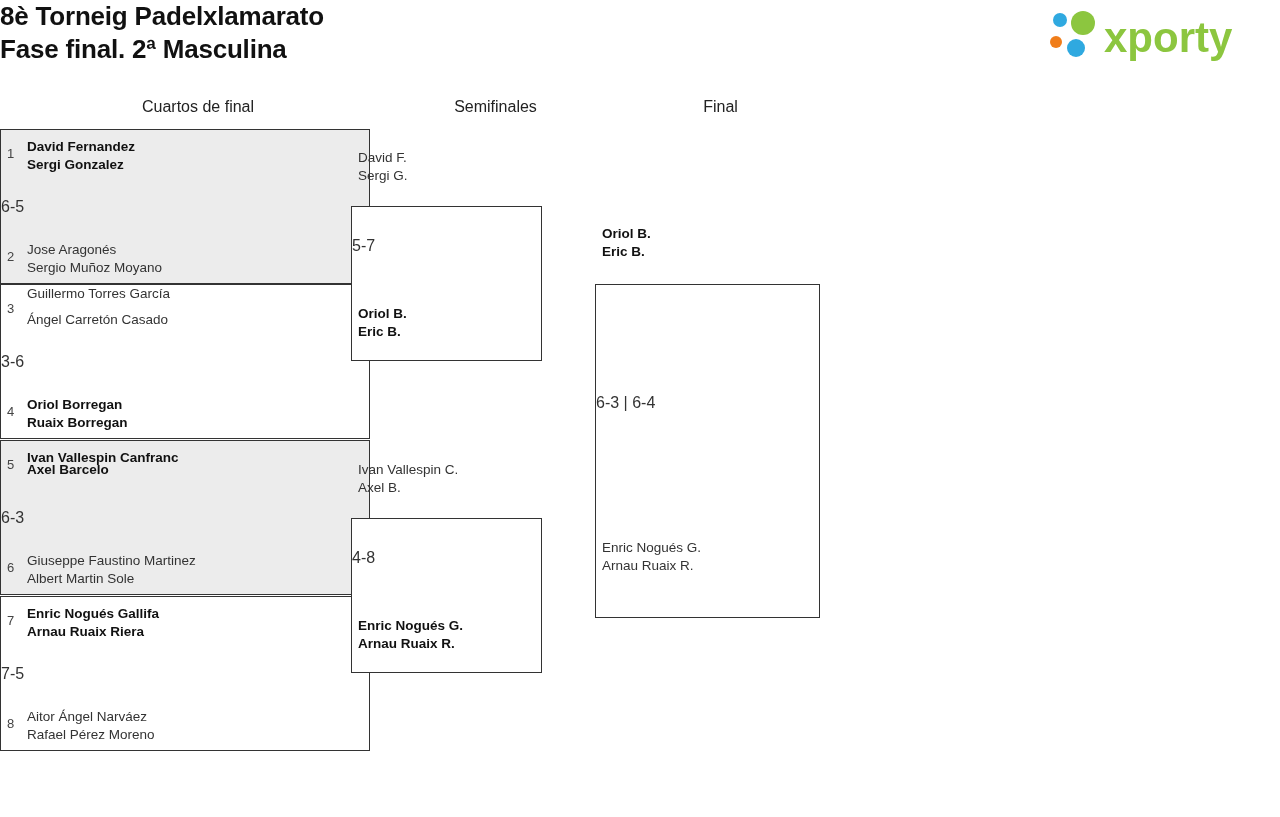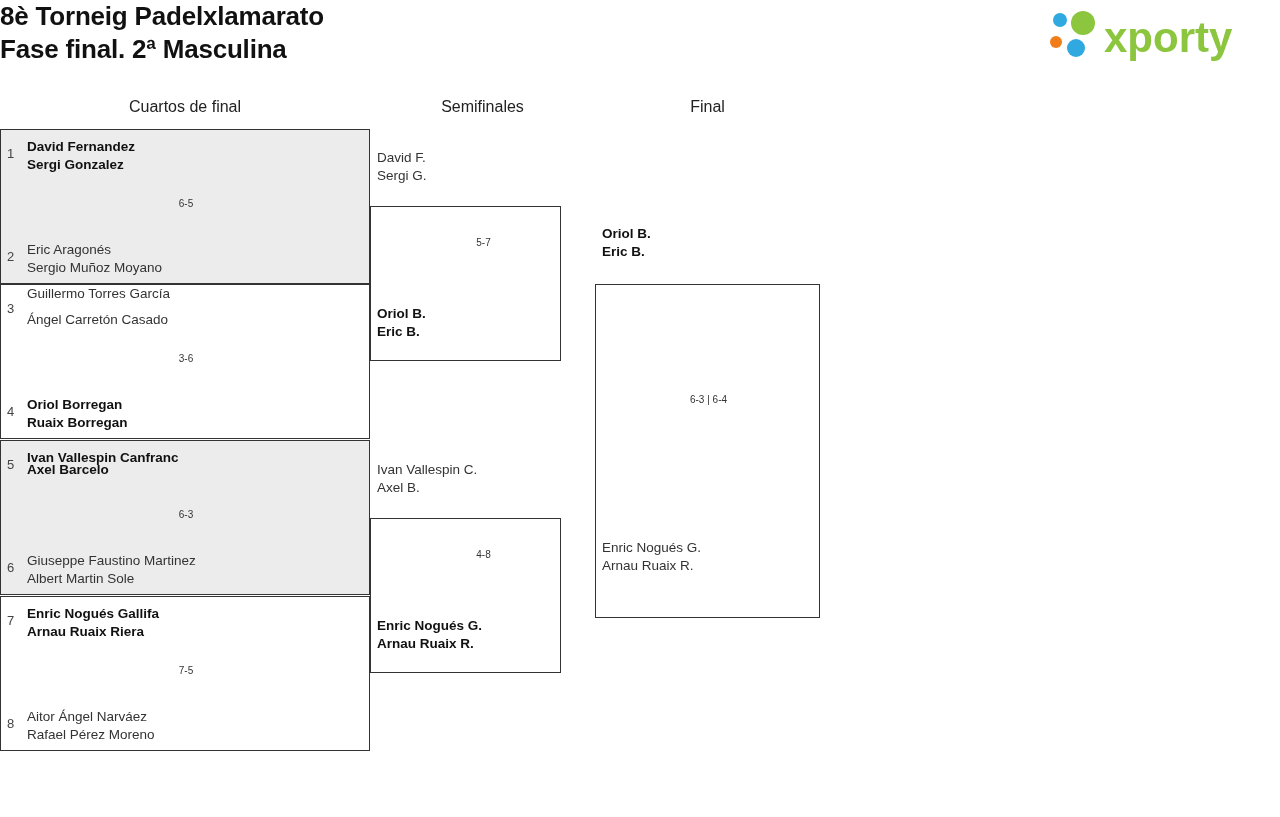--- a/index.html
+++ b/index.html
@@ -39,20 +39,21 @@
   .logo svg { display: block; }
 
   
   .round-header {
     position: absolute;
     font-size: 16px;
     color: #222222;
     text-align: center;
     top: 97px;
     line-height: 20px;
+    margin-left: 13px;
   }
   #rh-0 { left: 0px;   width: 370px; }
   #rh-1 { left: 370px; width: 225px; }
   #rh-2 { left: 595px; width: 225px; }
 
   
   .match {
     position: absolute;
     box-sizing: border-box;
     border: 1px solid #333333;
@@ -77,28 +78,27 @@
     color: #333333;
     white-space: nowrap;
   }
   .team.win {
     font-weight: bold;
     color: #111111;
   }
 
   .score {
     position: absolute;
-    font-size: 10px;
+    font-size: 16px;
     color: #333333;
-    text-align: center;
   }
 
   
   .r1 { left: 0px; width: 370px; height: 155px; }
-  .r2 { left: 370px; width: 191px; }
+  .r2 { left: 351px; width: 191px; }
   .r3 { left: 595px; width: 225px; }
 </style>
 </head>
 <body>
 
 <div class="page-title">
   <div>8è Torneig Padelxlamarato</div>
   <div>Fase final. 2ª Masculina</div>
 </div>
 
@@ -115,21 +115,21 @@
 <div class="round-header" id="rh-0">Cuartos de final</div>
 <div class="round-header" id="rh-1">Semifinales</div>
 <div class="round-header" id="rh-2">Final</div>
 
 <div class="match r1 shaded" style="top:129px;">
   <div class="seed" style="top:16px;">1</div>
   <div class="team win" style="top:8px;">David Fernandez</div>
   <div class="team win" style="top:26px;">Sergi Gonzalez</div>
   <div class="score" style="top:68px; left:0; width:370px;">6-5</div>
   <div class="seed" style="top:119px;">2</div>
-  <div class="team" style="top:111px;">Eric Aragonés</div>
+  <div class="team" style="top:111px;">Jose Aragonés</div>
   <div class="team" style="top:129px;">Sergio Muñoz Moyano</div>
 </div>
 
 <div class="match r1" style="top:284px;">
   <div class="seed" style="top:16px;">3</div>
   <div class="team" style="top:0;">Guillermo Torres García</div>
   <div class="team" style="top:26px;">Ángel Carretón Casado</div>
   <div class="score" style="top:68px; left:0; width:370px;">3-6</div>
   <div class="seed" style="top:119px;">4</div>
   <div class="team win" style="top:111px;">Oriol Borregan</div>

